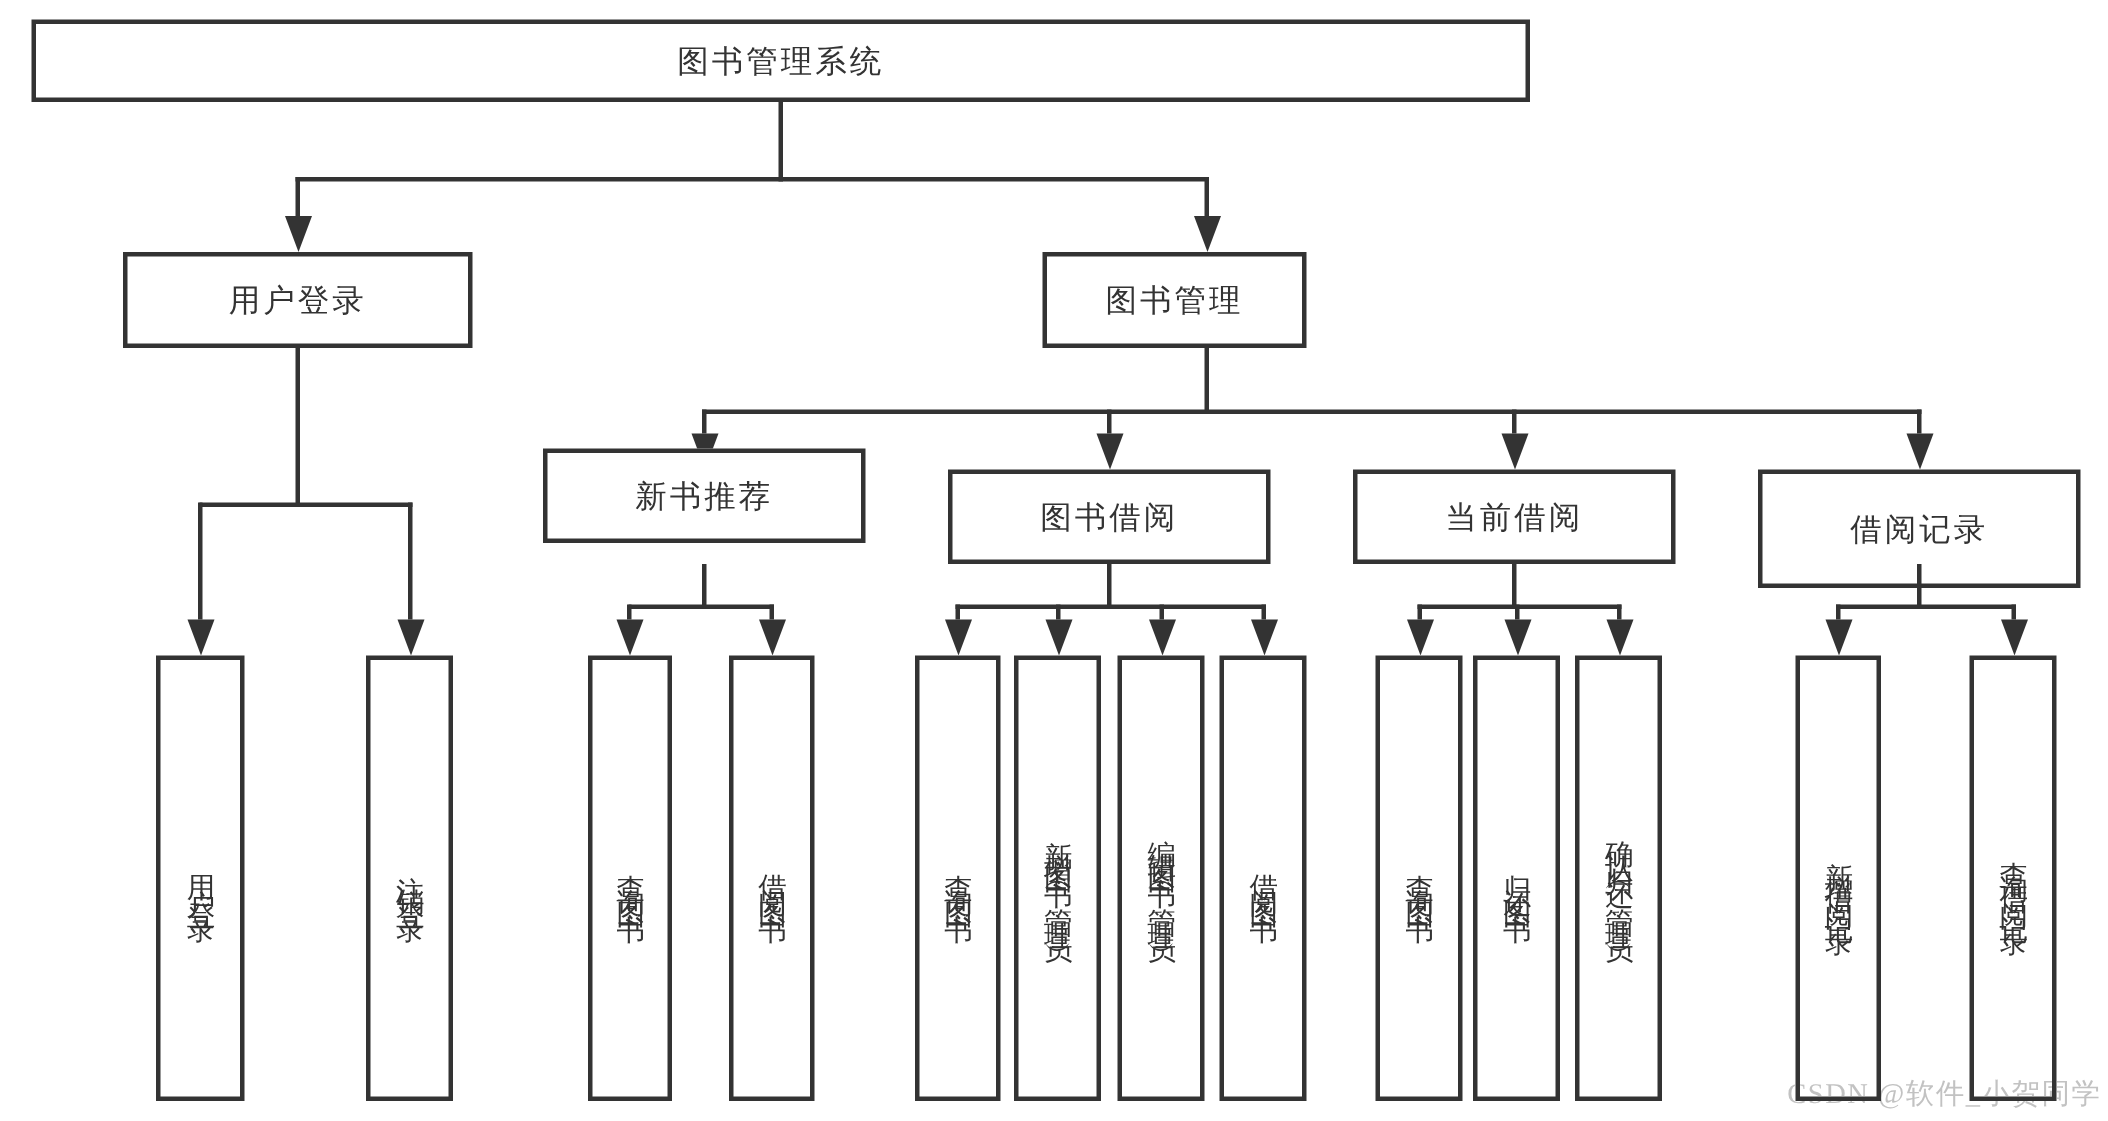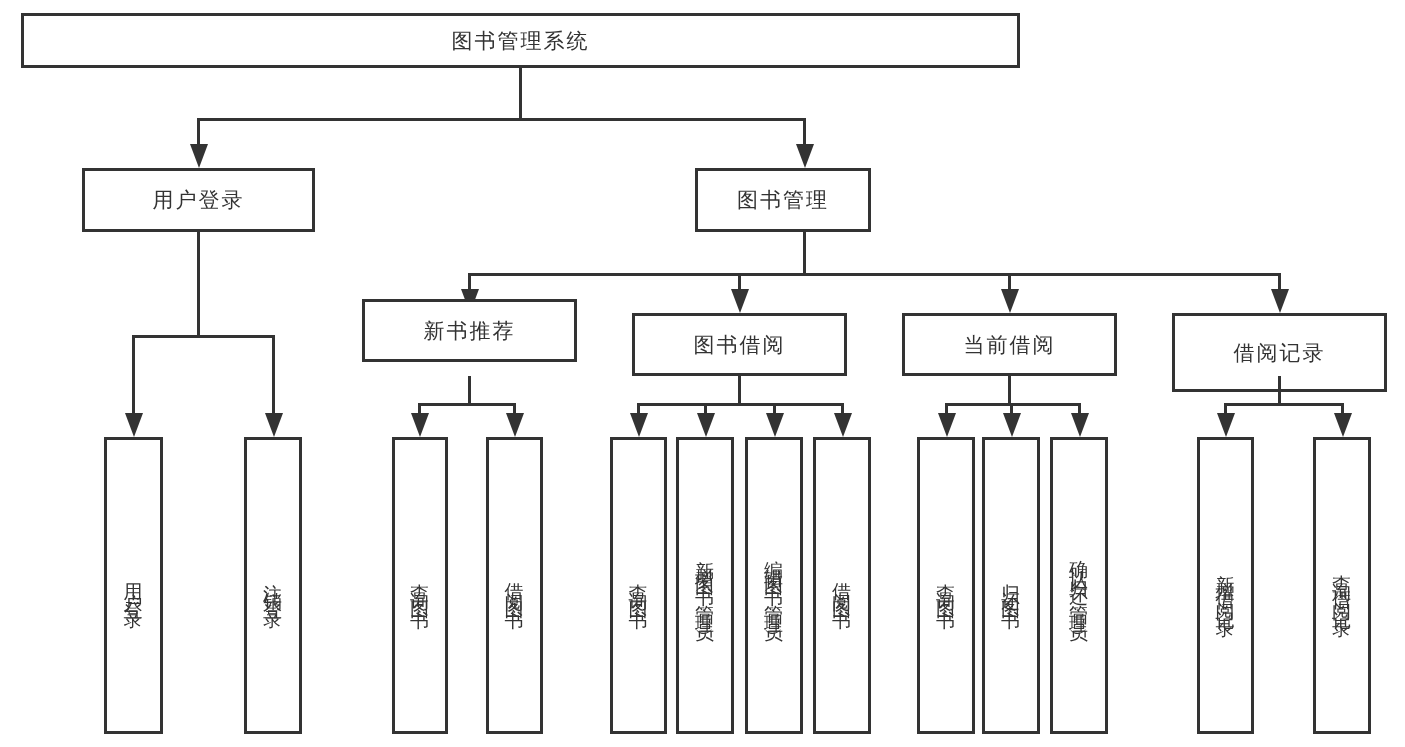--- a/index.html
+++ b/index.html
@@ -136,14 +136,15 @@
   <div class="box vbox" style="left:745px;top:437px;width:58px;height:297px">编辑图书（管理员）</div>
   <div class="box vbox" style="left:813px;top:437px;width:58px;height:297px">借阅图书</div>
 
   <div class="box vbox" style="left:917px;top:437px;width:58px;height:297px">查询图书</div>
   <div class="box vbox" style="left:982px;top:437px;width:58px;height:297px">归还图书</div>
   <div class="box vbox" style="left:1050px;top:437px;width:58px;height:297px">确认归还（管理员）</div>
 
   <div class="box vbox" style="left:1197px;top:437px;width:57px;height:297px">新增借阅记录</div>
   <div class="box vbox" style="left:1313px;top:437px;width:58px;height:297px">查询借阅记录</div>
 
+  <div class="watermark">CSDN @软件_小贺同学</div>
 
 </div>
 
 </body></html>

